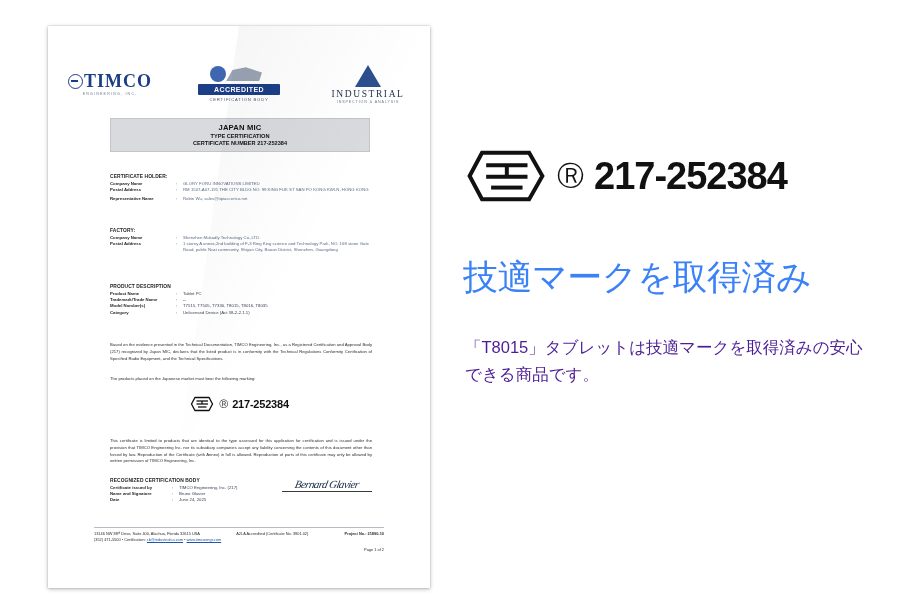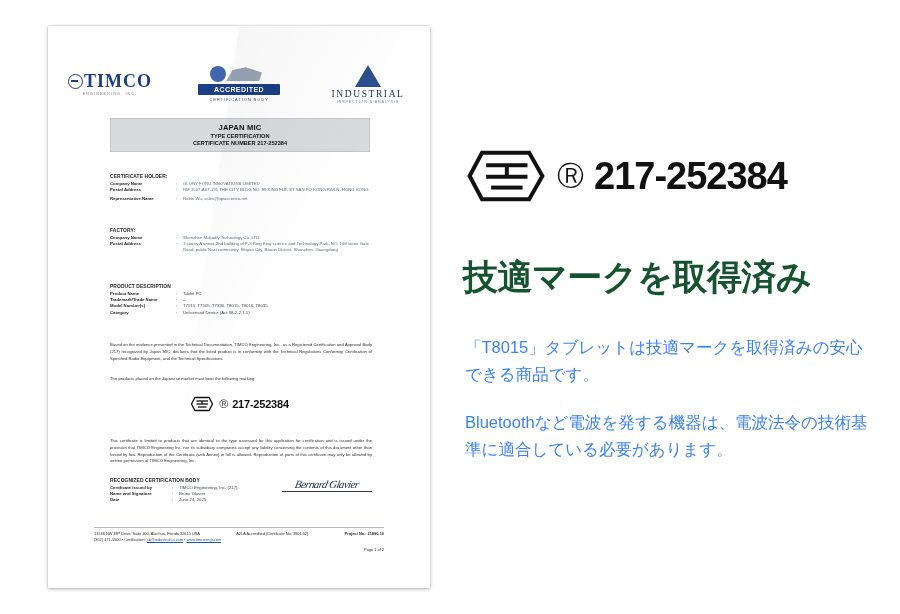--- a/index.html
+++ b/index.html
@@ -332,33 +332,33 @@
     font-weight: bold;
     color: #111;
     letter-spacing: -1px;
     line-height: 1;
   }
   .headline {
     position: absolute;
     left: 8px;
     top: 254px;
     font-size: 35px;
-    font-weight: bold;
-    color: #14532d;
+    font-weight: normal;
+    color: #3b82f6;
     letter-spacing: -0.5px;
     white-space: nowrap;
   }
   .body-copy {
     position: absolute;
     left: 10px;
     top: 334px;
     width: 408px;
     font-size: 16.5px;
     line-height: 1.62;
-    color: #3b82f6;
+    color: #4c1d95;
   }
   .body-copy p { margin: 0 0 22px; }
   .body-copy p:last-child { margin-bottom: 0; }
 </style>
 </head>
 <body>
 
 <div class="stage">
 
   <div class="doc-wrap">
@@ -535,18 +535,17 @@
         </svg>
       </span>
       <span class="mark-r">Ⓡ</span>
       <span class="mark-num">217-252384</span>
     </div>
 
     <div class="headline">技適マークを取得済み</div>
 
     <div class="body-copy">
       <p>「T8015」タブレットは技適マークを取得済みの安心できる商品です。</p>
-      <p>Bluetoothなど電波を発する機器は、電波法令の技術基準に適合している必要があります。</p>
     </div>
 
   </div>
 
 </div>
 
 </body></html>

